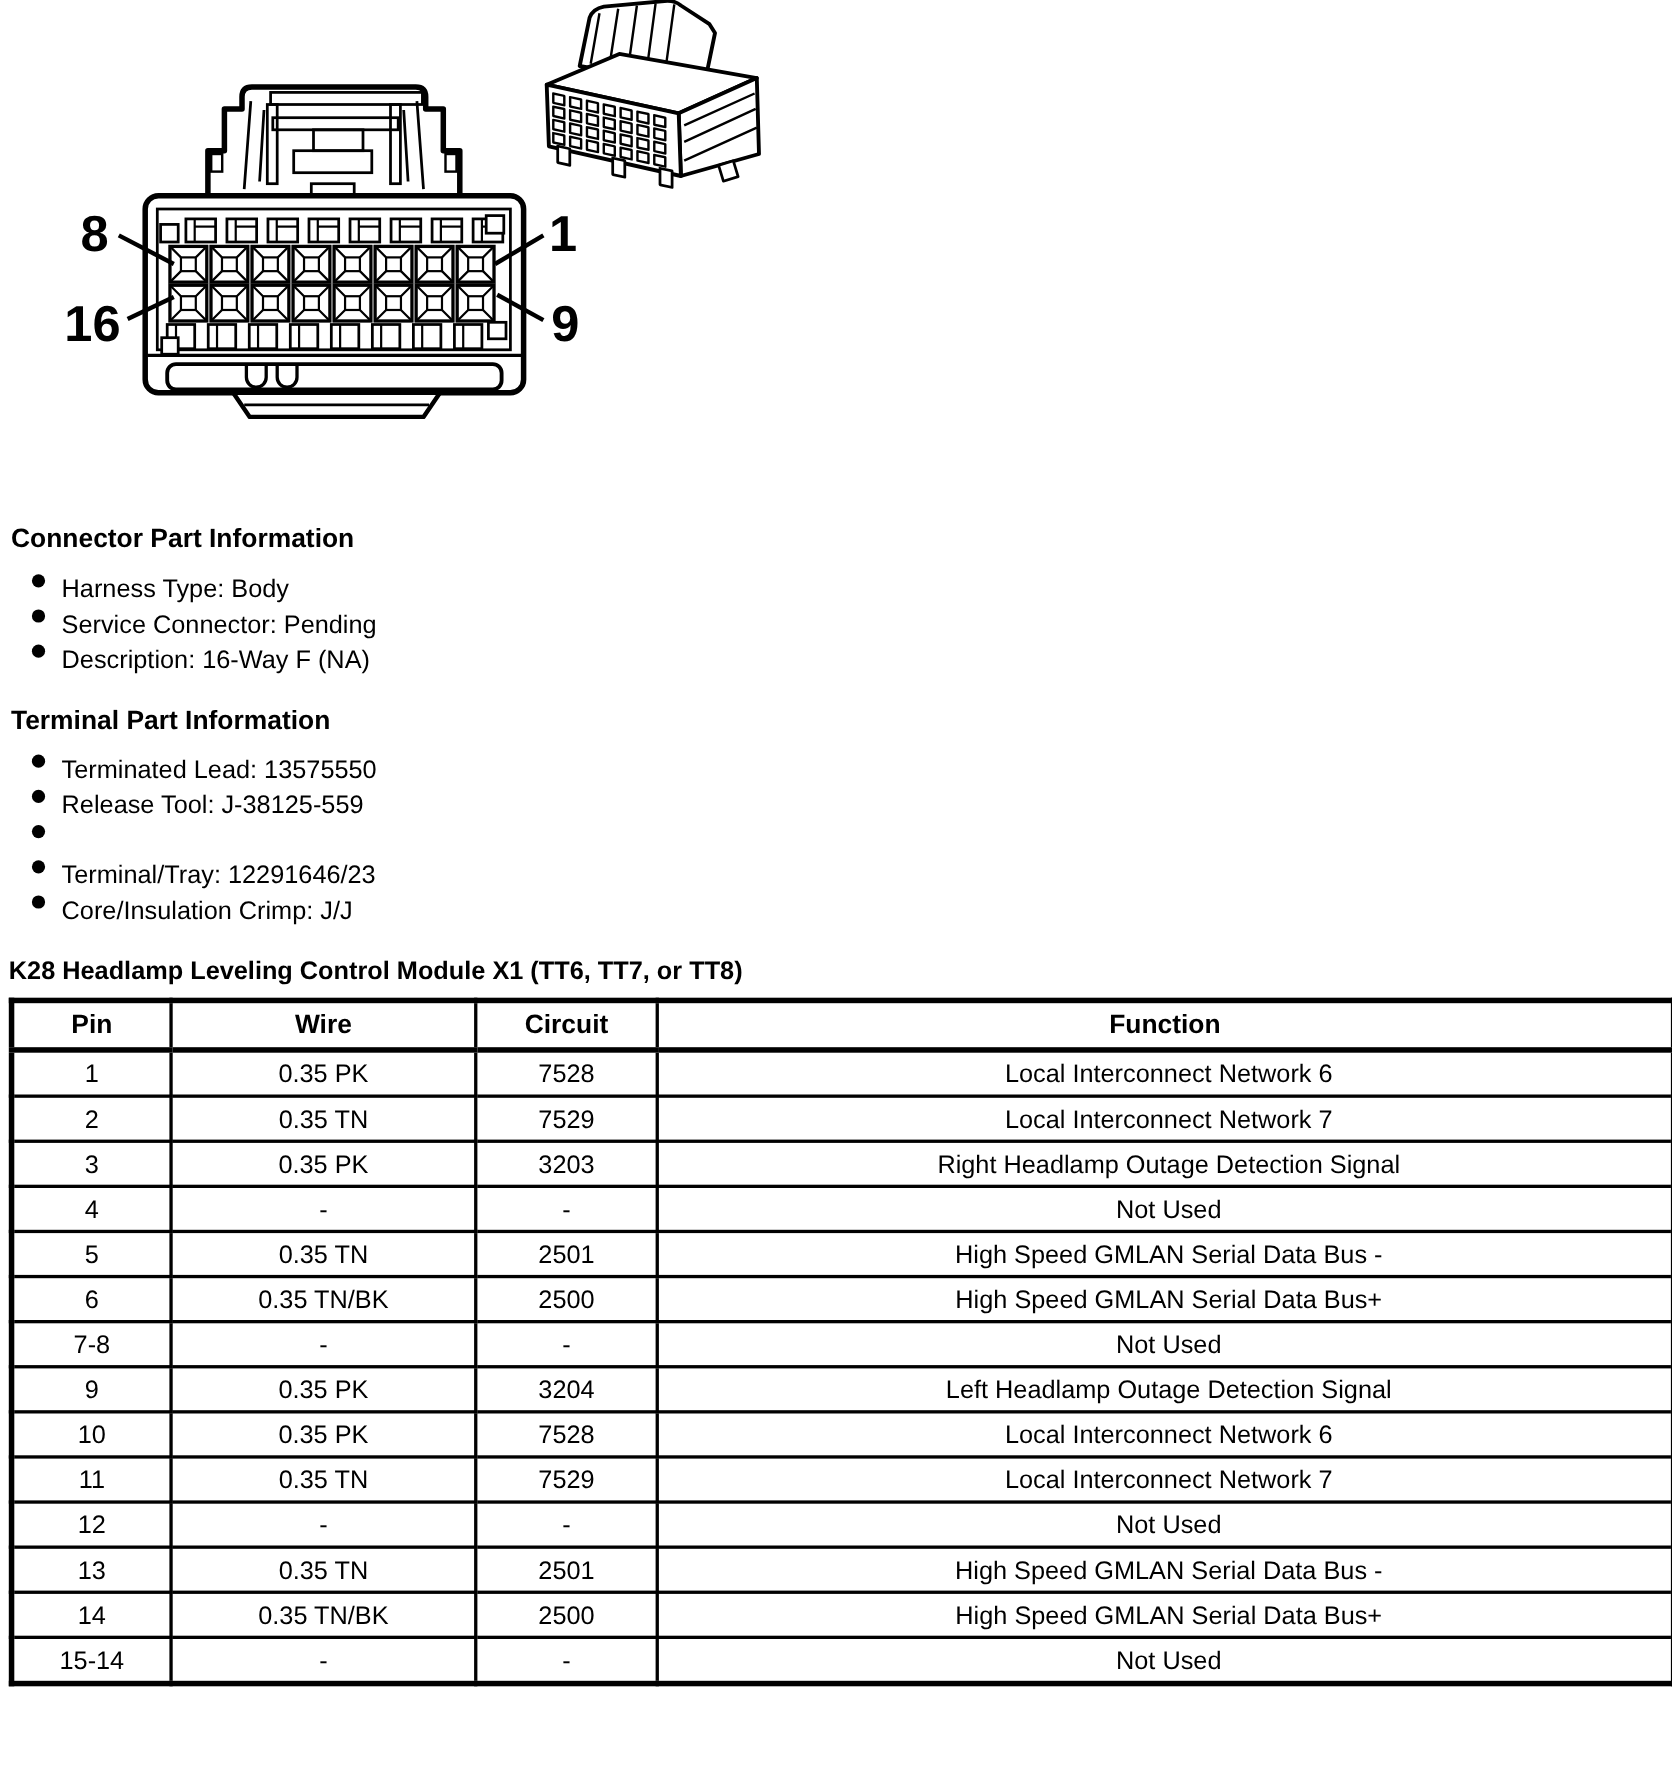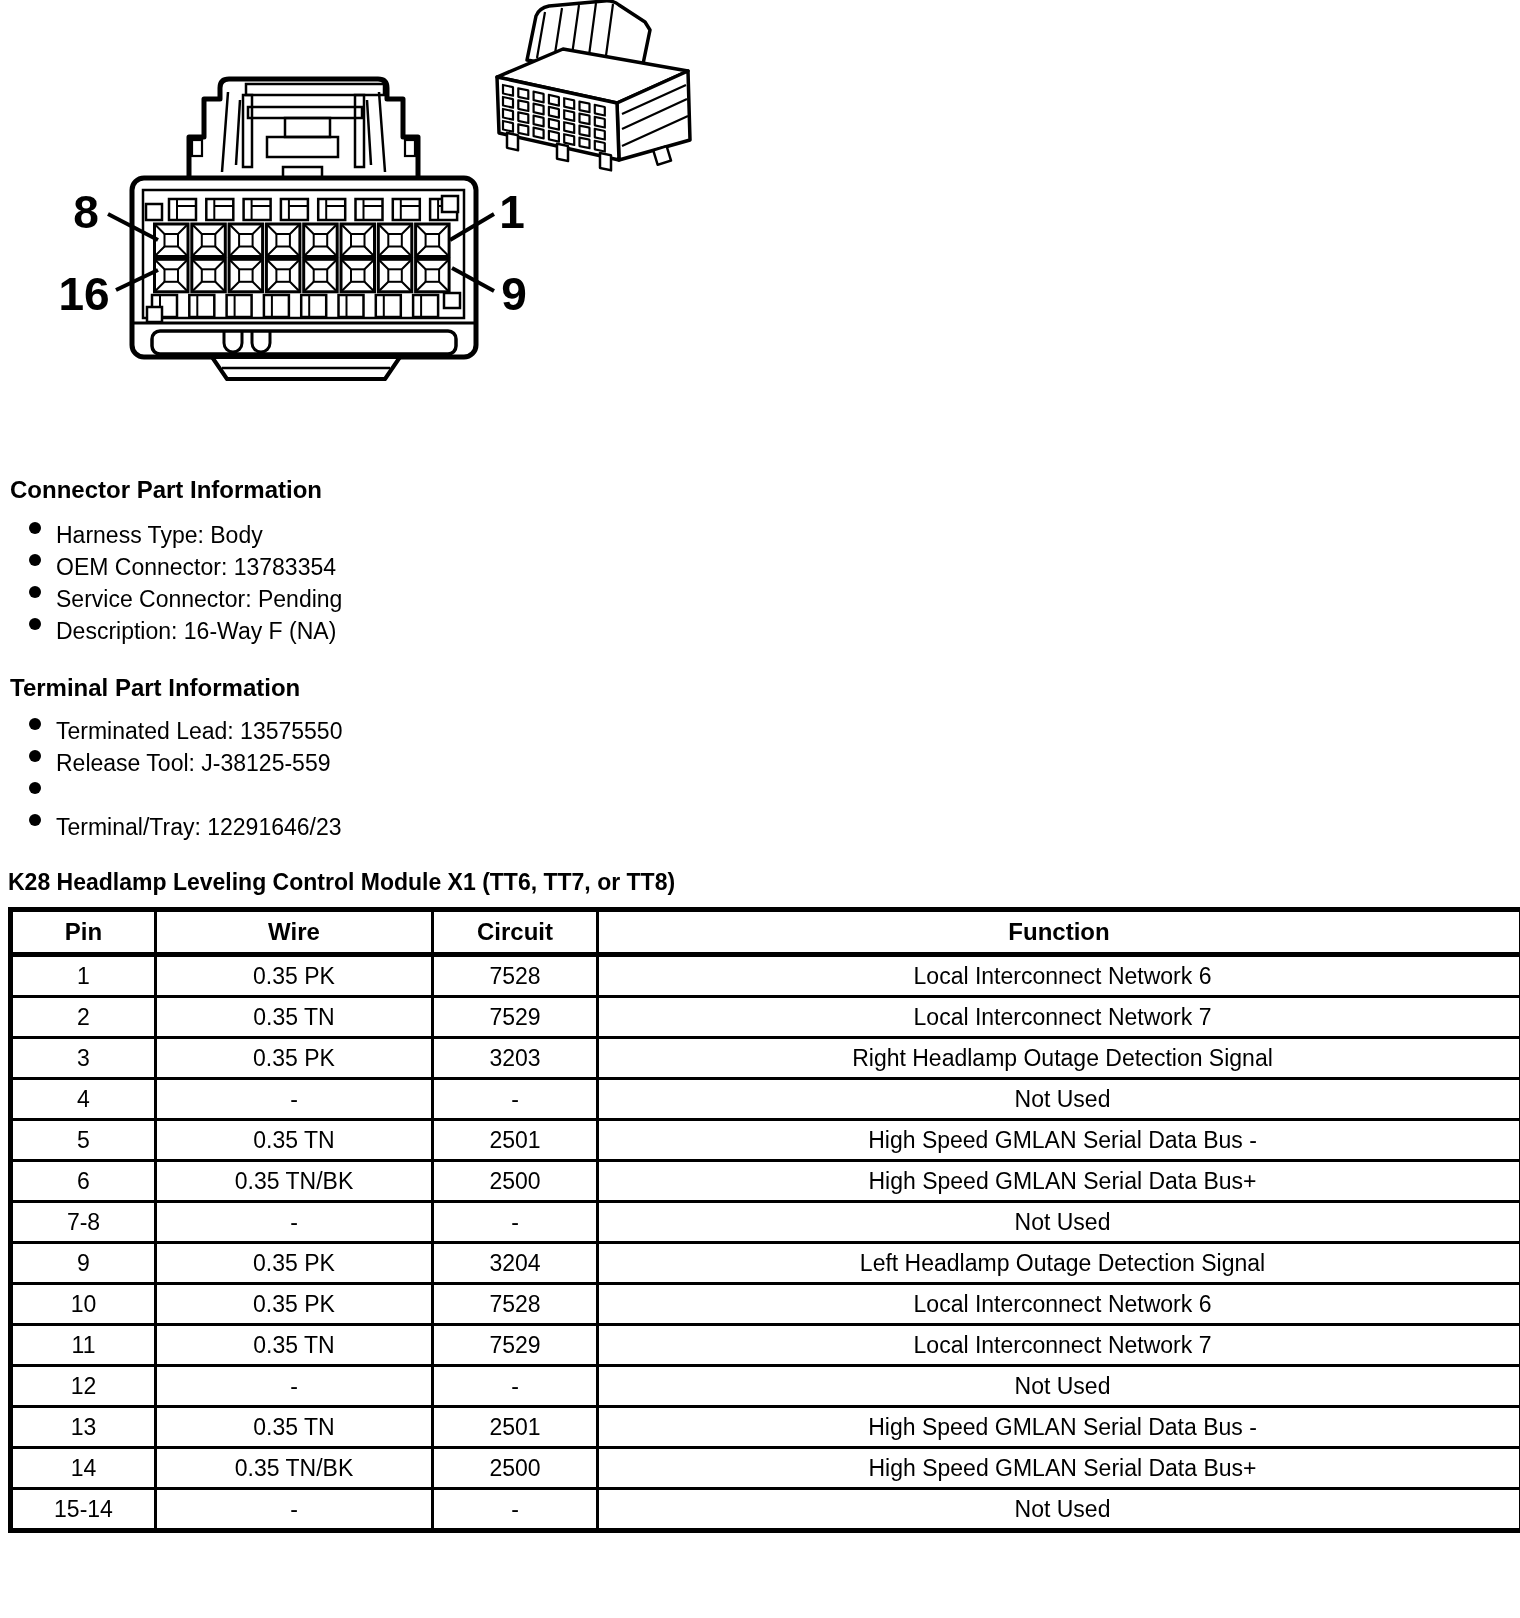--- a/index.html
+++ b/index.html
@@ -264,24 +264,20 @@
   </div>
 
   <h2 class="section-heading" id="connector-heading">Connector Part Information</h2>
   <ul class="bullets" id="connector-list">
       <li>
         <span class="dot"></span>
         <span>Harness Type: Body</span>
       </li>
       <li>
         <span class="dot"></span>
-        <span>OEM Connector: 13783354</span>
-      </li>
-      <li>
-        <span class="dot"></span>
         <span>Service Connector: Pending</span>
       </li>
       <li>
         <span class="dot"></span>
         <span>Description: 16-Way F (NA)</span>
       </li>
     </ul>
 
   <h2 class="section-heading" id="terminal-heading">Terminal Part Information</h2>
   <ul class="bullets" id="terminal-list">
@@ -292,20 +288,24 @@
       <li>
         <span class="dot"></span>
         <span>Release Tool: J-38125-559</span>
       </li>
       <li>
         <span class="dot"></span>
       </li>
       <li>
         <span class="dot"></span>
         <span>Terminal/Tray: 12291646/23</span>
+      </li>
+      <li>
+        <span class="dot"></span>
+        <span>Core/Insulation Crimp: J/J</span>
       </li>
     </ul>
 
   <div class="table-title">K28 Headlamp Leveling Control Module X1 (TT6, TT7, or TT8)</div>
   <table class="pinout">
     <colgroup>
       <col style="width:145px">
         <col style="width:277px">
         <col style="width:165px">
         <col>

